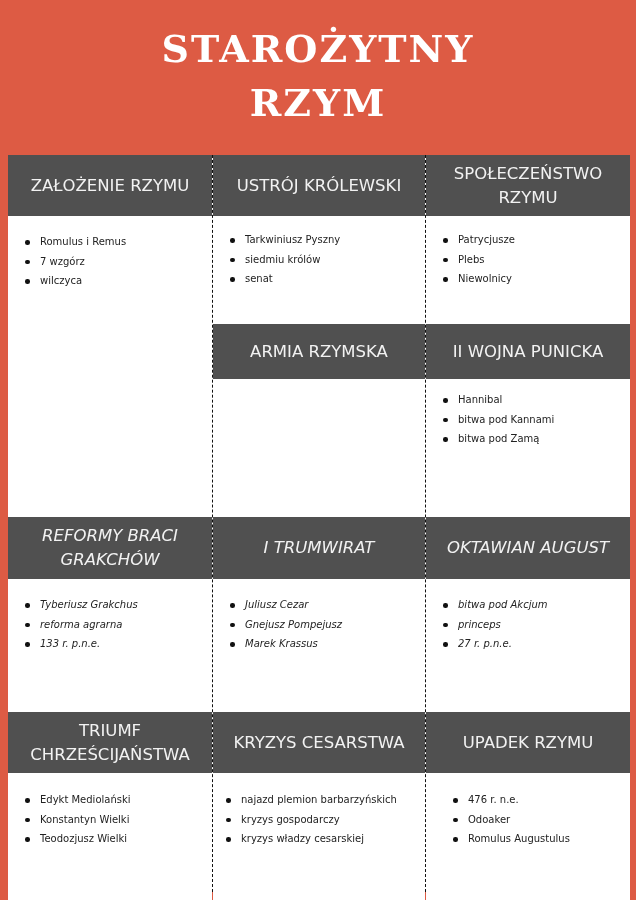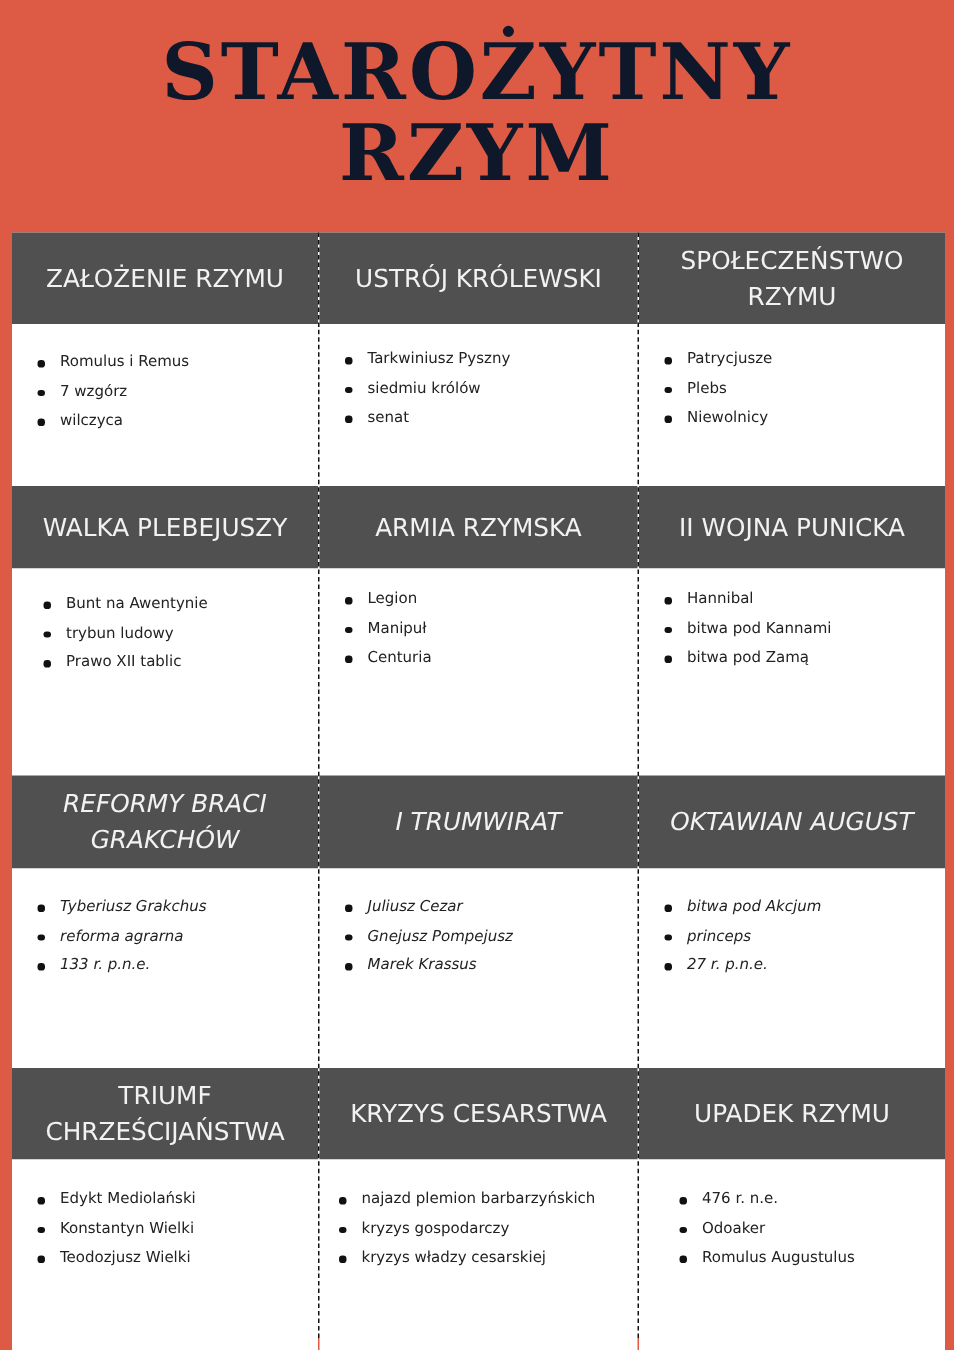--- a/index.html
+++ b/index.html
@@ -6,24 +6,24 @@
   body {
     width: 636px; height: 900px;
     background: #DD5B44;
     position: relative;
     overflow: hidden;
     font-family: "DejaVu Sans", sans-serif;
   }
   .title {
     position: absolute; left: 0; top: 22px; width: 636px;
     text-align: center;
-    color: #0f172a;
+    color: #ffffff;
     font-family: "DejaVu Serif", serif;
     font-weight: bold;
-    font-size: 52px;
+    font-size: 38px;
     line-height: 54px;
     letter-spacing: 2px;
   }
   .grid {
     position: absolute;
     left: 8px; top: 155px;
     width: 622px; height: 737px;
     background: #ffffff;
   }
   .row { position: absolute; left: 0; width: 500px; }
@@ -98,39 +98,22 @@
         <ul style="padding-top:14px">
           <li>Patrycjusze</li>
           <li>Plebs</li>
           <li>Niewolnicy</li>
         </ul>
       </div>
     </div>
   </div>
 
   <div class="row" style="top:169px;height:193px;">
-    <div class="cell c0">
-      <div class="head" style="height:55px">WALKA PLEBEJUSZY</div>
-      <div class="body" style="top:55px;height:138px">
-        <ul style="padding-top:14px;padding-left:36px">
-          <li>Bunt na Awentynie</li>
-          <li>trybun ludowy</li>
-          <li>Prawo XII tablic</li>
-        </ul>
-      </div>
-    </div>
     <div class="cell c1">
       <div class="head" style="height:55px">ARMIA RZYMSKA</div>
-      <div class="body" style="top:55px;height:138px">
-        <ul style="padding-top:11px">
-          <li>Legion</li>
-          <li>Manipuł</li>
-          <li>Centuria</li>
-        </ul>
-      </div>
     </div>
     <div class="cell c2">
       <div class="head" style="height:55px">II WOJNA PUNICKA</div>
       <div class="body" style="top:55px;height:138px">
         <ul style="padding-top:11px">
           <li>Hannibal</li>
           <li>bitwa pod Kannami</li>
           <li>bitwa pod Zamą</li>
         </ul>
       </div>

